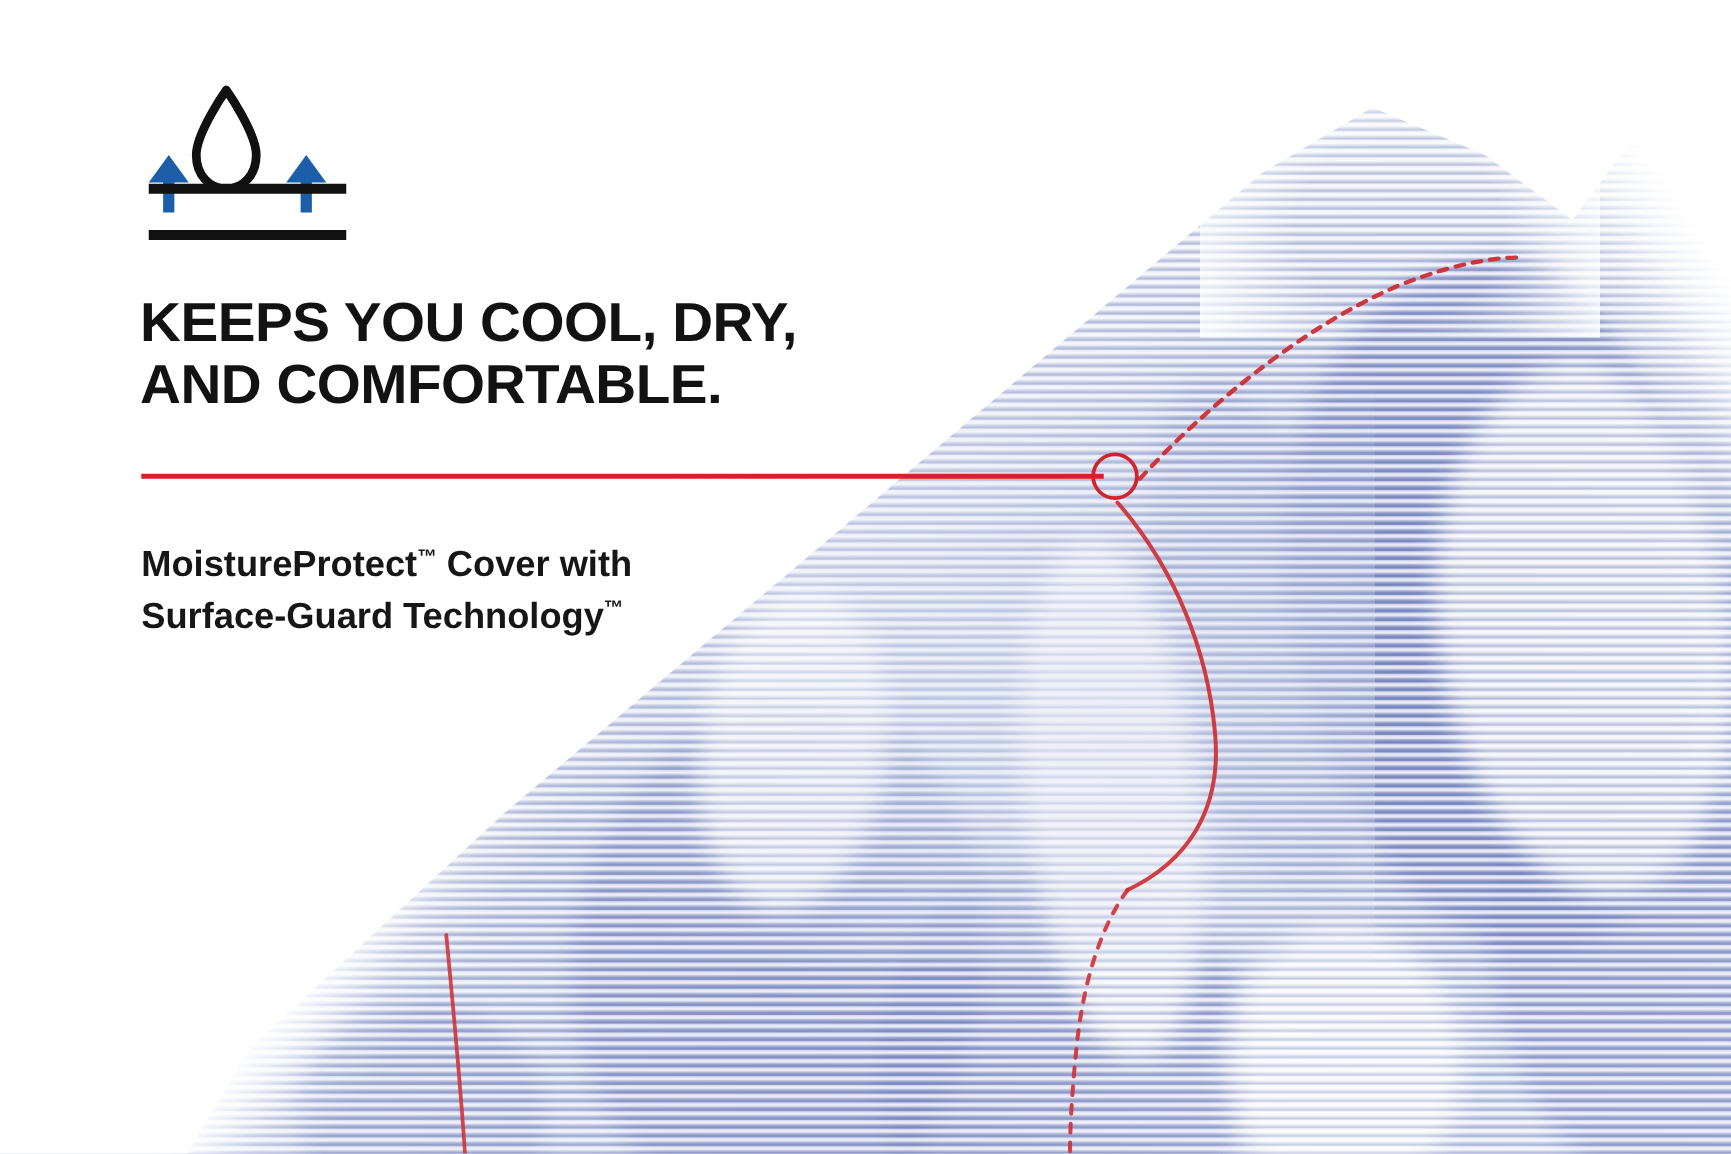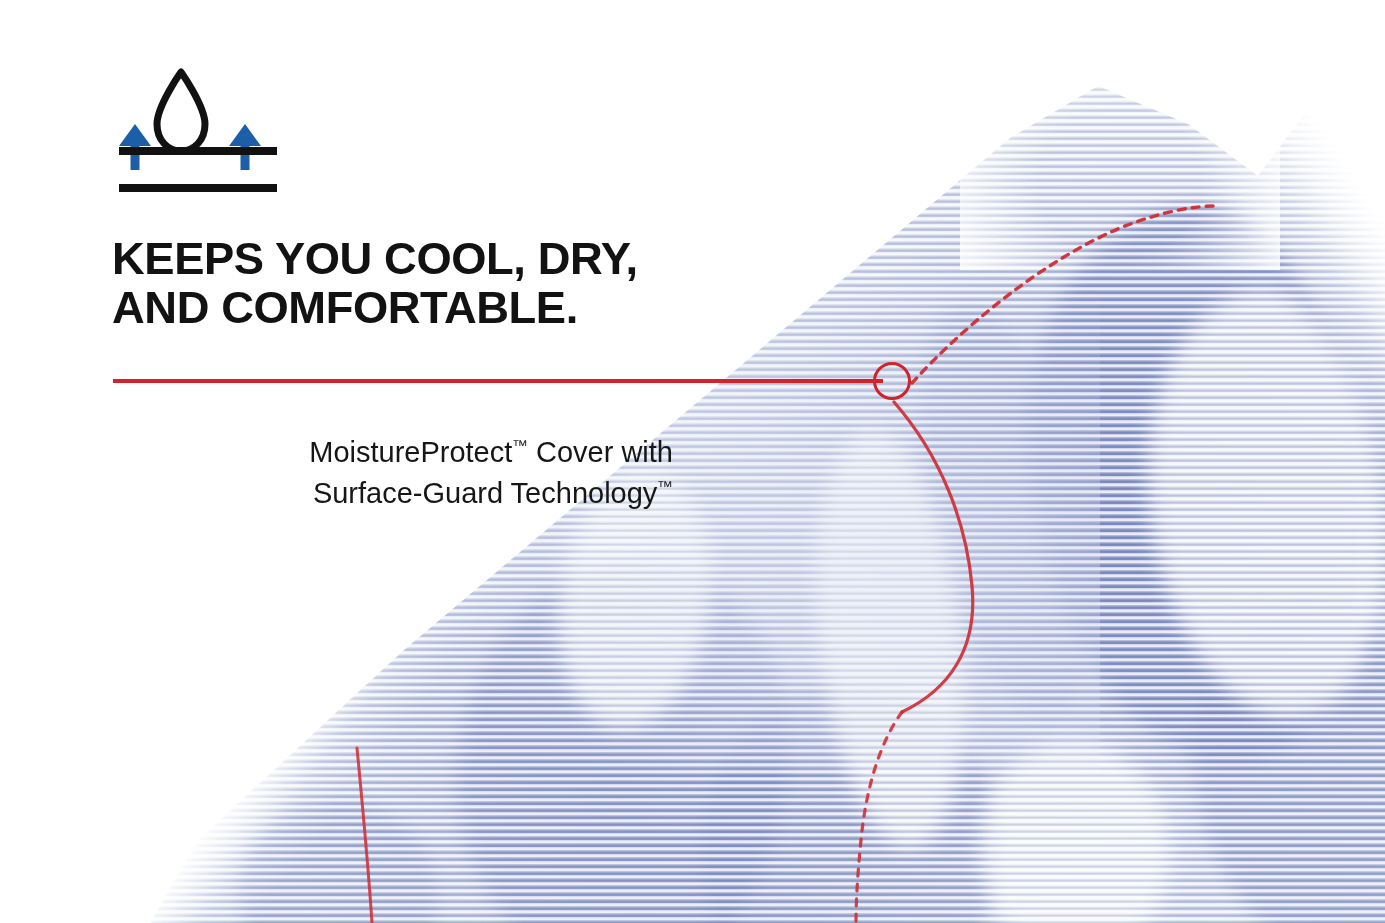--- a/index.html
+++ b/index.html
@@ -284,26 +284,25 @@
     background: transparent;
   }
 
   .subtext {
     position: absolute;
     left: 113px;
     top: 432px;
     width: 560px;
     margin: 0;
     font-family: "Liberation Sans", sans-serif;
-    font-weight: 400;
+    font-weight: 700;
     font-size: 29px;
     line-height: 1.40;
     color: #161616;
     white-space: pre-line;
-    text-align: right;
   }
   .subtext sup {
     font-size: 0.54em;
     vertical-align: super;
     line-height: 0;
   }
 </style>
 </head>
 <body>
 

